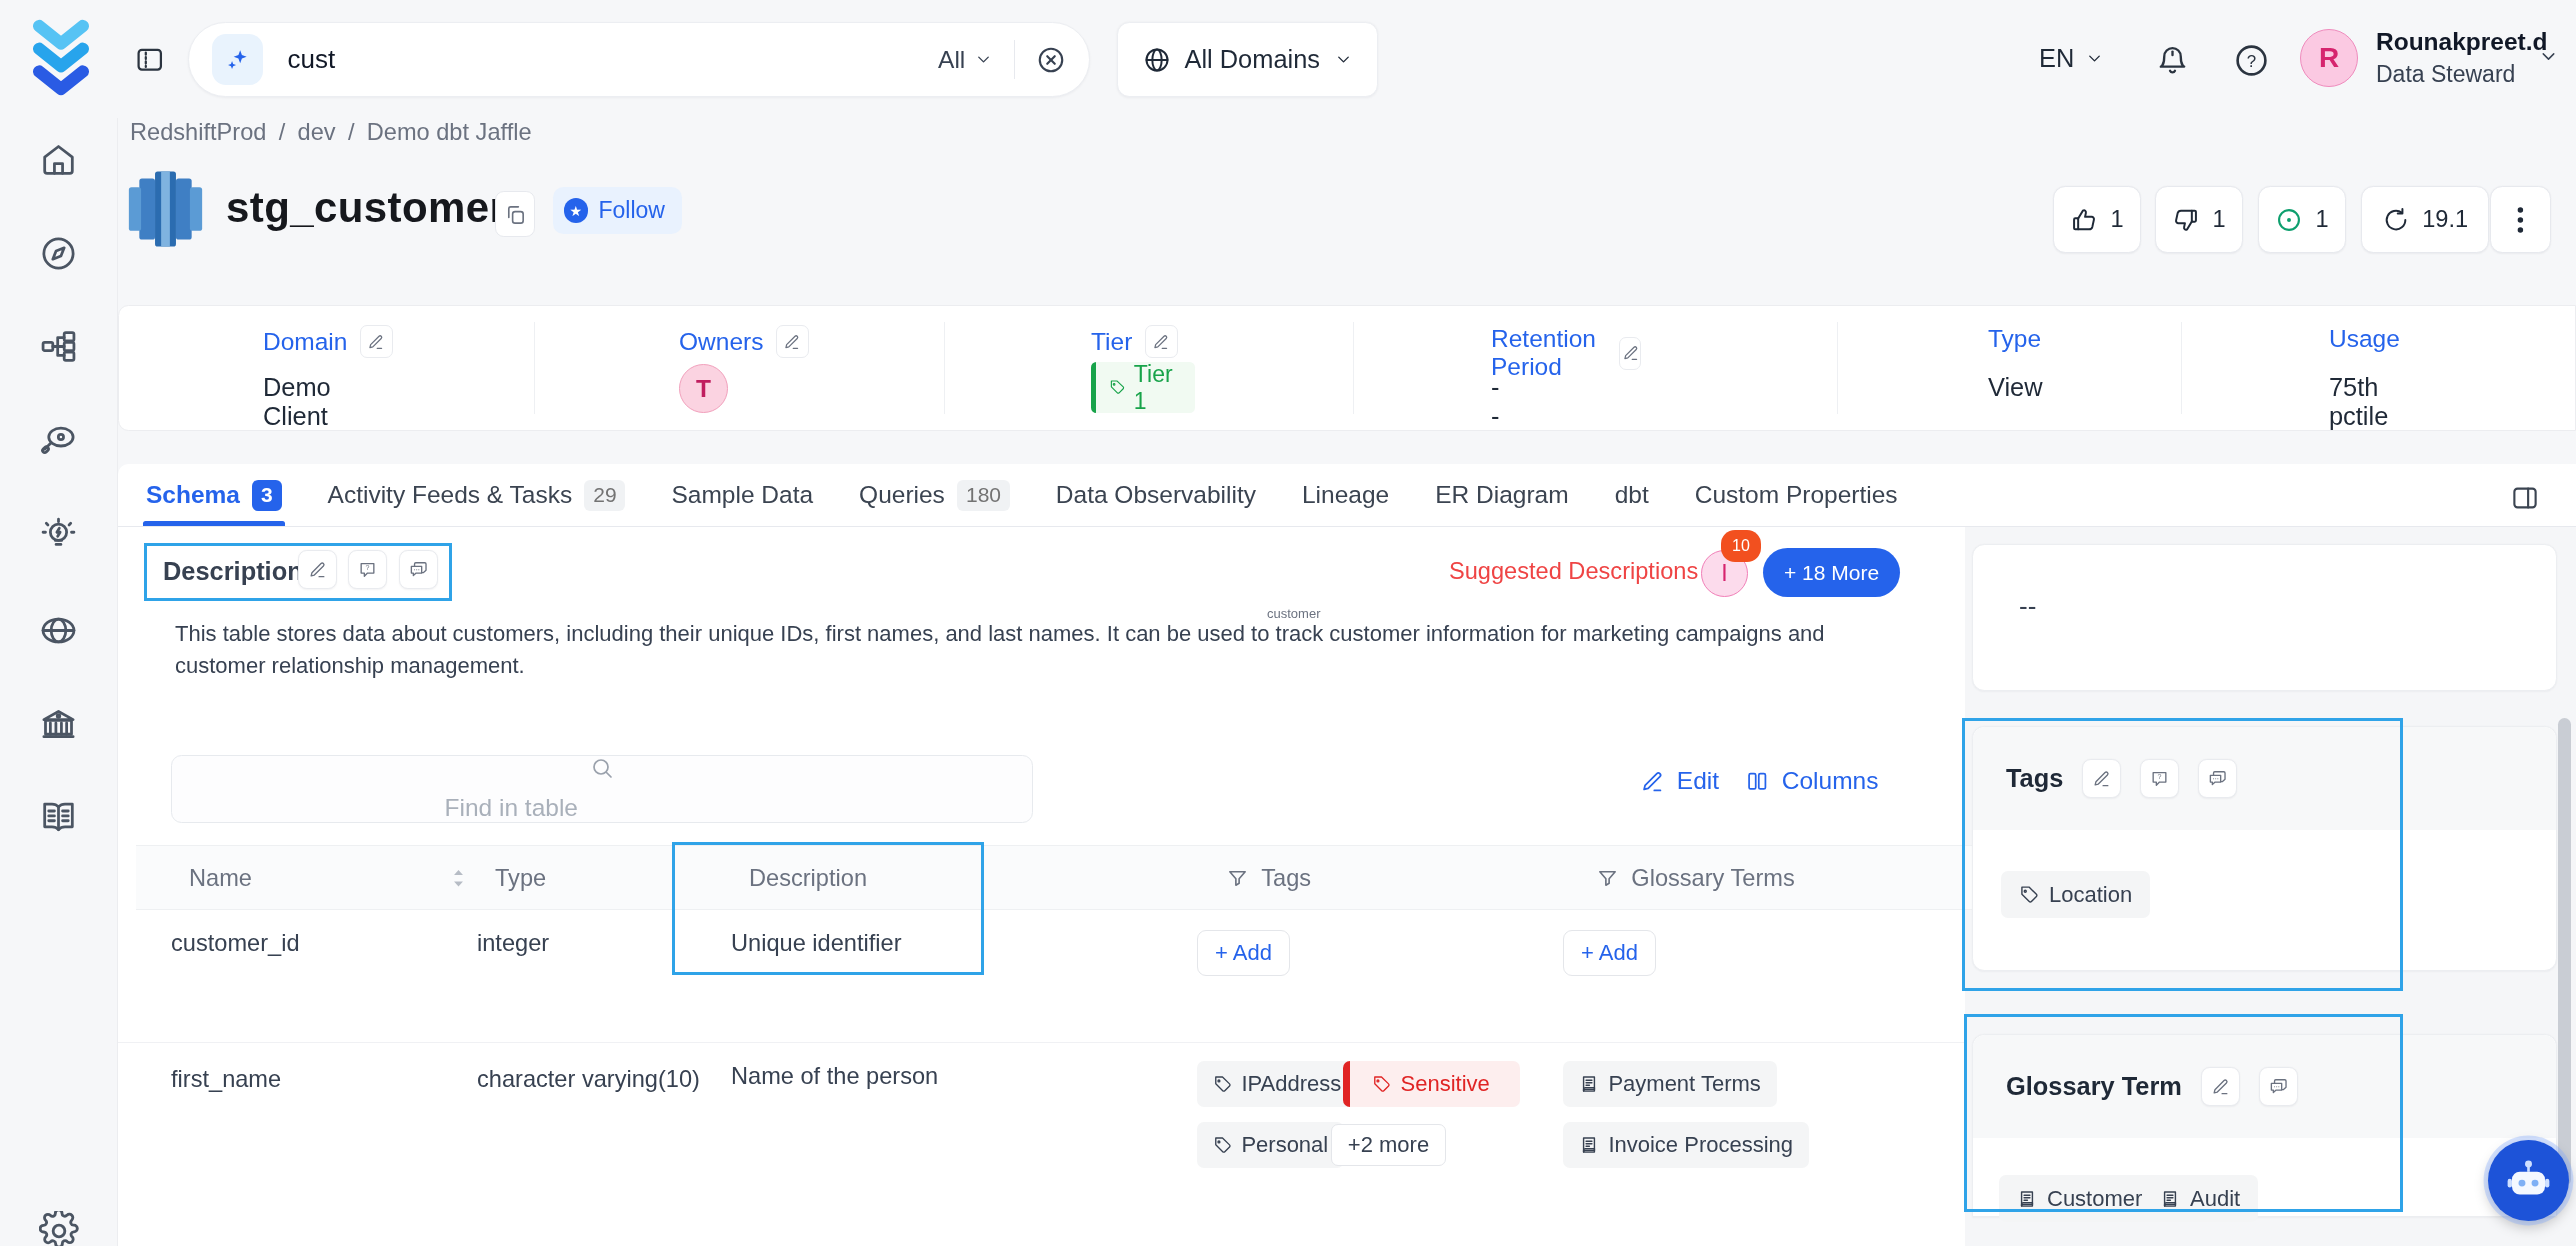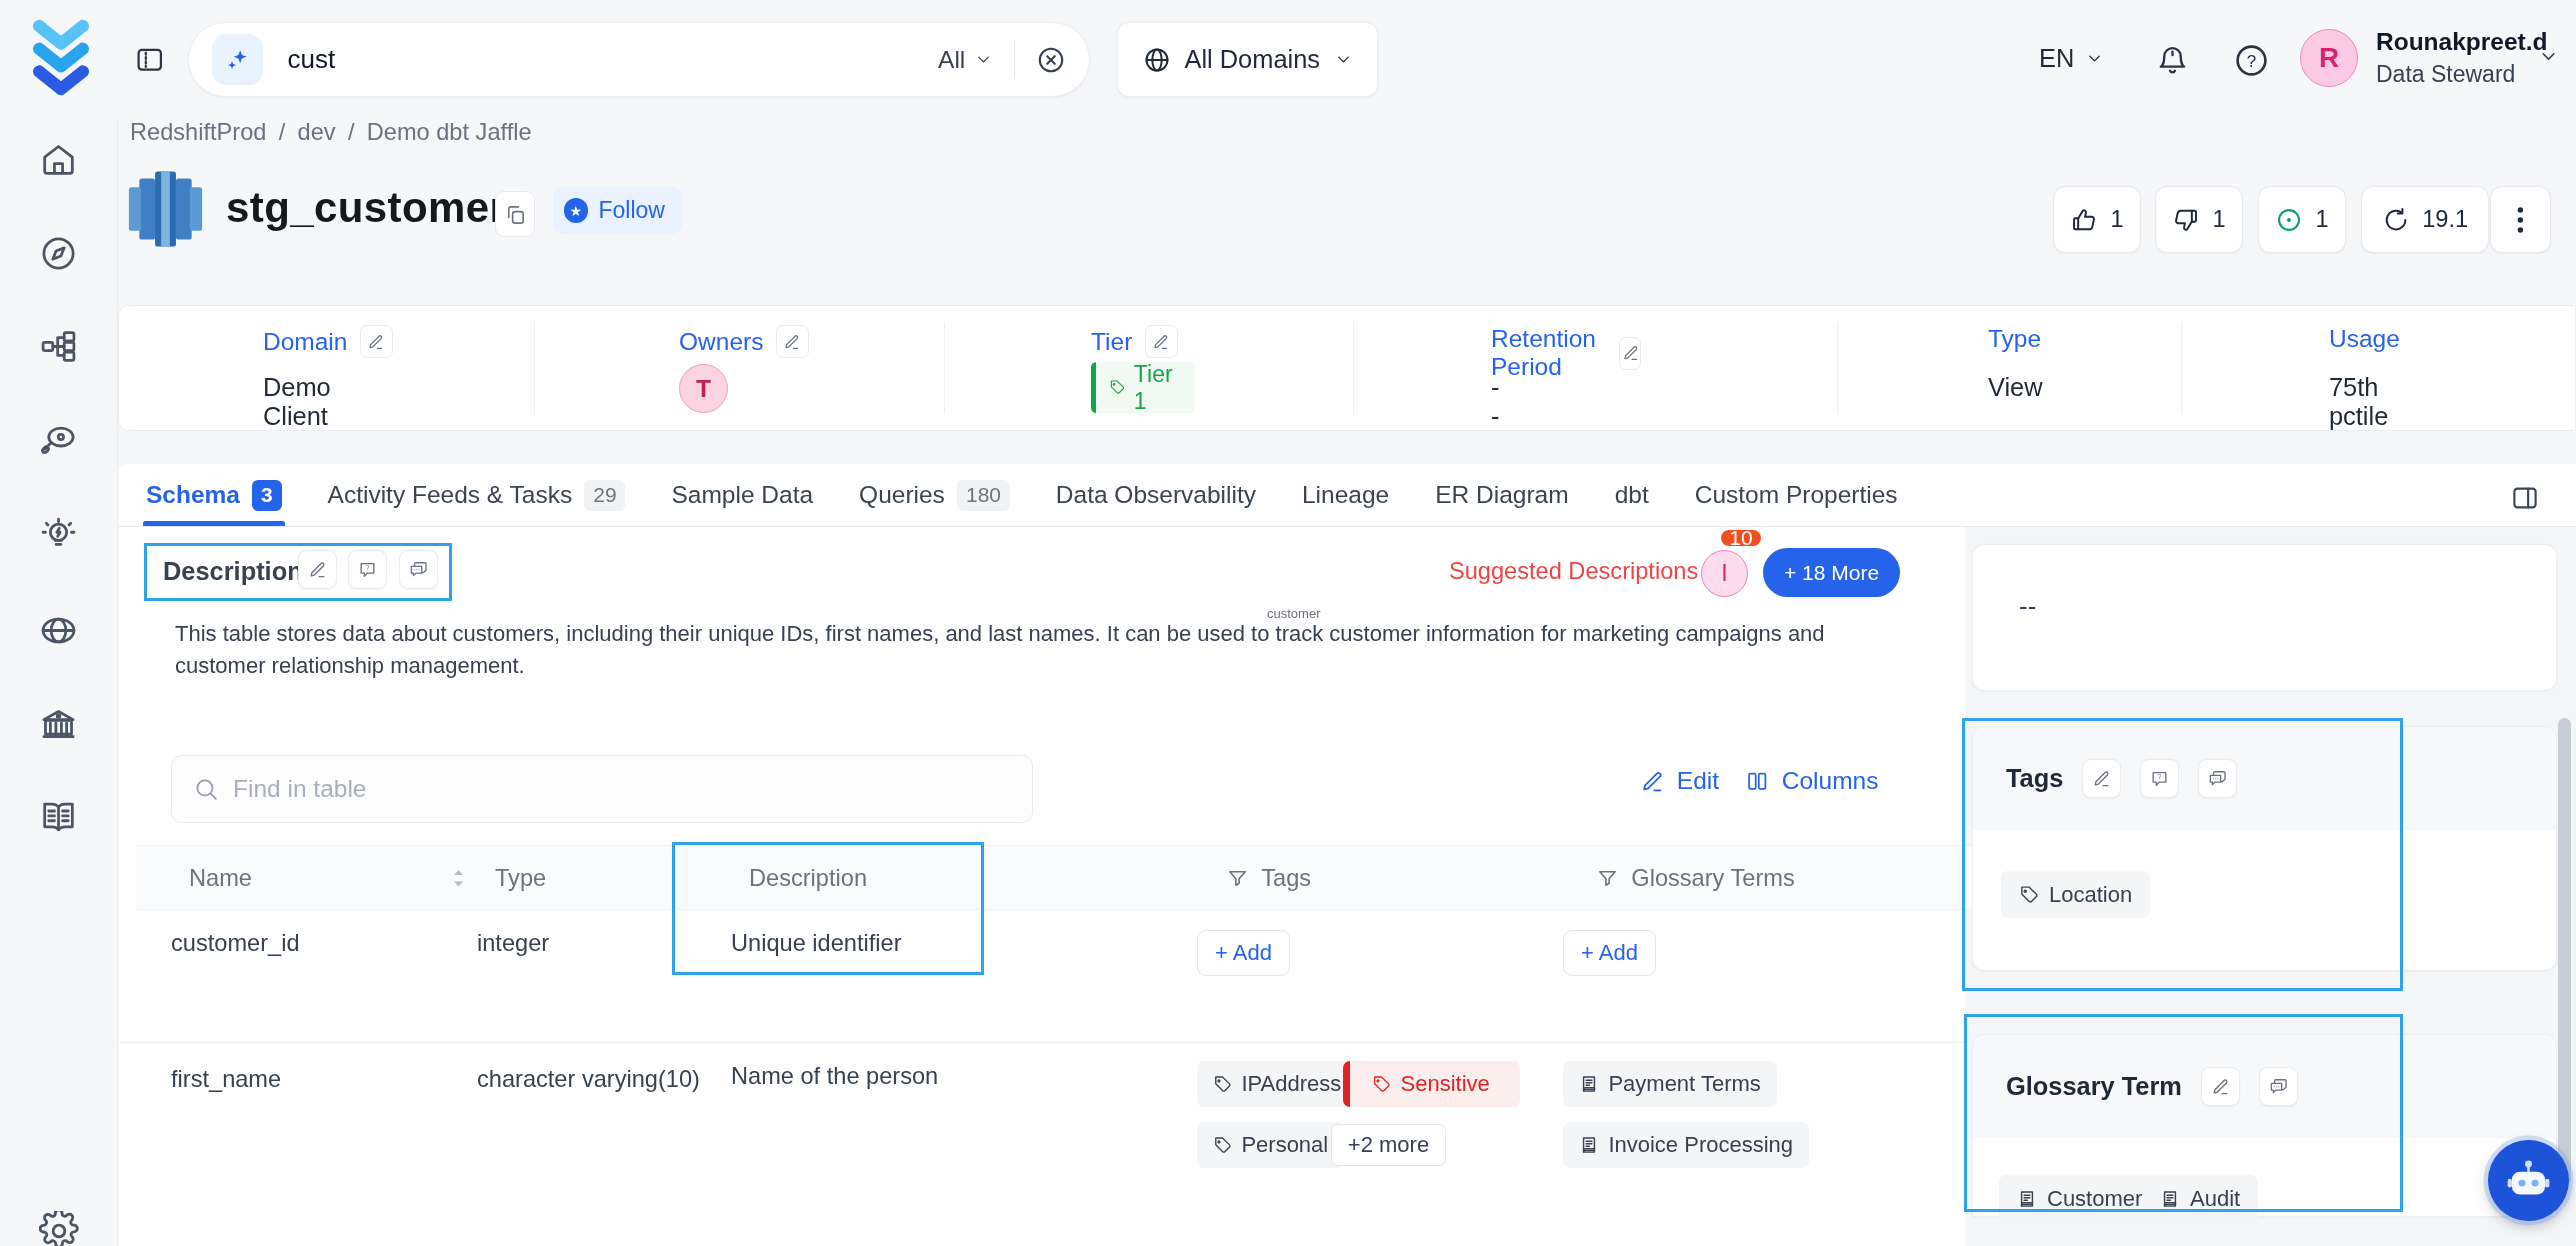--- a/index.html
+++ b/index.html
@@ -57,21 +57,21 @@
   .maincard { position:absolute; left:118px; top:527px; width:1847px; bottom:0; background:#fff; }
   .rightzone { position:absolute; left:1965px; top:527px; right:0; bottom:0; background:#f5f6f8; }
 
   .desc-title { position:absolute; left:163px; top:557px; font-size:25.4px; font-weight:bold; color:#374151; }
   .icbtn { position:absolute; width:39px; height:39px; background:#fff; border:0.9px solid #e9ebef; border-radius:8.8px; box-shadow:0 0.9px 1.8px rgba(16,24,40,.05); display:flex; align-items:center; justify-content:center; color:#6b7280; cursor:pointer; }
   .suggested { position:absolute; left:1449px; top:558px; font-size:23.6px; color:#ef4444; }
   .morepill { position:absolute; left:1763px; top:548px; height:49px; padding:0 21px; background:#2563eb; color:#fff; font-size:21px; border:none; border-radius:24.5px; display:flex; align-items:center; cursor:pointer; }
   .desc-text { position:absolute; left:175px; top:618px; width:1685px; font-size:22px; line-height:32px; color:#374151; }
   .stray { position:absolute; left:1267px; top:606px; font-size:13px; color:#6b7280; }
 
-  .findbar { position:absolute; left:171px; top:755px; width:862px; height:68px; background:#fdfdfe; border:0.9px solid #e7eaee; border-radius:10.5px; display:flex; align-items:center; padding:0 21px; gap:14px; color:#9aa1ac; }
+  .findbar { position:absolute; left:171px; top:755px; width:862px; height:68px; background:#fdfdfe; border:0.9px solid #e7eaee; border-radius:10.5px; display:flex; align-items:center; padding:0 21px; gap:14px; color:#9aa1ac;flex-direction:column; }
   .findbar input { flex:1; border:none; outline:none; background:transparent; font-size:24.5px; font-family:inherit; color:#1f2937; }
   .findbar input::placeholder { color:#a9b0ba; }
   .bluelink { position:absolute; top:767px; display:flex; align-items:center; gap:12.3px; font-size:24.5px; color:#2563eb; cursor:pointer; }
 
   .thead { position:absolute; left:136px; top:845px; width:1847px; height:65px; background:#fafbfc; border-top:0.9px solid #eef0f2; border-bottom:0.9px solid #eef0f2; }
   .th { position:absolute; top:0; height:65px; display:flex; align-items:center; gap:12.3px; font-size:23.6px; color:#6b7280; }
   .rowline { position:absolute; left:118px; top:1042px; width:1847px; height:0.9px; background:#f0f1f4; }
   .cell { position:absolute; font-size:23.6px; color:#374151; white-space:nowrap; }
   .addbtn { position:absolute; width:93px; height:46px; background:#fff; border:0.9px solid #e4e6ea; border-radius:9px; color:#2563eb; font-size:22px; display:flex; align-items:center; justify-content:center; cursor:pointer;margin-top:8px; }
   .chip { position:absolute; height:46px; padding:0 15.8px; background:#f4f5f6; border-radius:7px; display:flex; align-items:center; gap:9.6px; font-size:22px; color:#374151; cursor:pointer; white-space:nowrap; }
@@ -451,21 +451,21 @@
         <path d="M7 7.5V5a1.5 1.5 0 0 1 1.5-1.5H20A1.5 1.5 0 0 1 21.5 5v8L18 16h-2"></path>
         <path d="M3 8h13v8.5H9l-3.5 3v-3H3z"></path>
         <circle cx="7" cy="12.3" r="0.7" fill="currentColor" stroke="none"></circle>
         <circle cx="9.7" cy="12.3" r="0.7" fill="currentColor" stroke="none"></circle>
         <circle cx="12.4" cy="12.3" r="0.7" fill="currentColor" stroke="none"></circle>
       </svg>
   </div>
 
   <div class="suggested">Suggested Descriptions</div>
   <div class="abs avatar" style="left:1701px;top:550px;width:47px;height:47px;background:#fcdbec;border:1.8px solid #f17fb8;color:#d6246e;font-size:23px;font-weight:normal;">I</div>
-  <div class="abs" style="left:1721px;top:530px;min-width:40px;height:16px;background:#f2501f;border-radius:14px;color:#fff;font-size:21px;display:flex;align-items:center;justify-content:center;z-index:6;">10</div>
+  <div class="abs" style="left:1721px;top:530px;min-width:40px;height:32px;background:#f2501f;border-radius:14px;color:#fff;font-size:16px;display:flex;align-items:center;justify-content:center;z-index:6;">10</div>
   <button class="morepill">+ 18 More</button>
 
   <div class="stray">customer</div>
   <div class="desc-text">This table stores data about customers, including their unique IDs, first names, and last names. It can be used to track customer information for marketing campaigns and customer relationship management.</div>
 
   <div class="findbar">
     <svg class="ic" width="26" height="26" viewBox="0 0 24 24">
         <circle cx="11" cy="11" r="7"></circle>
         <line x1="16.5" y1="16.5" x2="21" y2="21"></line>
       </svg>

